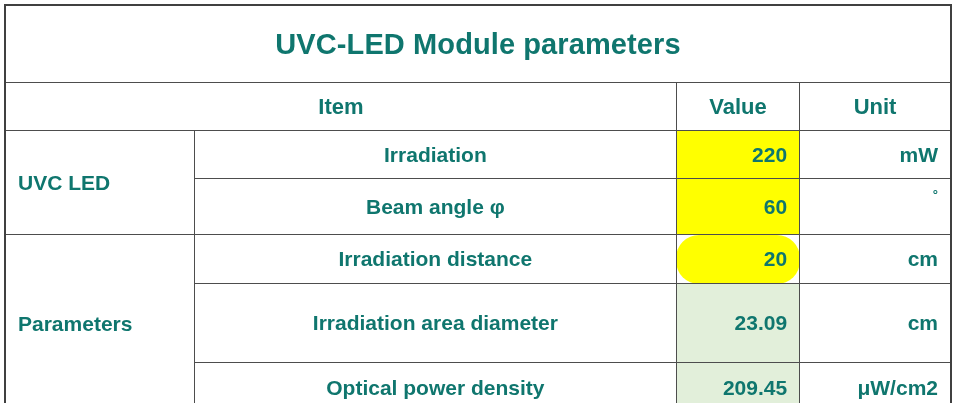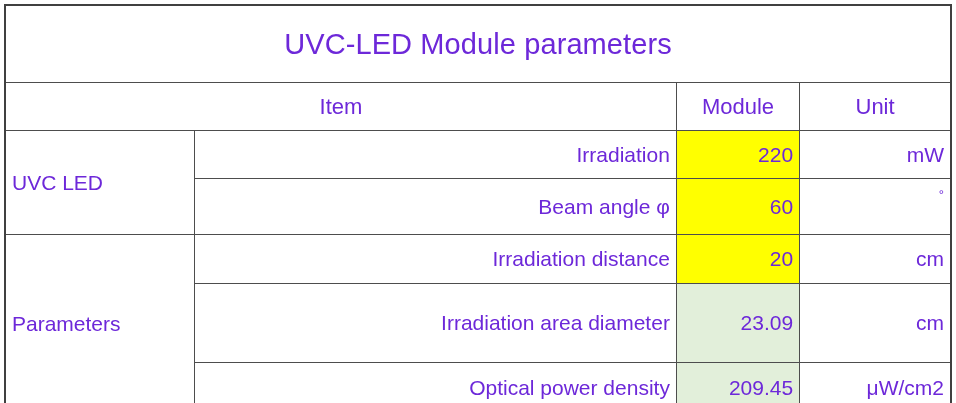--- a/index.html
+++ b/index.html
@@ -27,24 +27,24 @@
     width: 948px;
     height: 394px;
     border-collapse: collapse;
     table-layout: fixed;
     border: 2px solid #404040;
   }
 
   table.param-table td,
   table.param-table th {
     border: 1px solid #4d4d4d;
-    padding: 0 6px;
+    padding: 0 12px;
     vertical-align: middle;
-    font-weight: normal;
-    color: #6d28d9;
+    font-weight: bold;
+    color: #0f766e;
     background: #ffffff;
   }
 
   
   .title-row td {
     background: #70ab42;
     height: 76px;
     text-align: center;
     font-size: 29px;
     font-weight: bold;
@@ -61,21 +61,21 @@
   }
 
   
   .group-cell {
     text-align: left;
     font-size: 21px;
   }
 
   
   .item-cell {
-    text-align: right;
+    text-align: center;
     font-size: 21px;
   }
 
   
   .value-cell {
     text-align: right;
     font-size: 21px;
   }
   .value-cell.hl-yellow { background: #ffff00; }
   .value-cell.hl-green  { background: #e2efda; }
@@ -88,21 +88,21 @@
   }
   .unit-cell.unit-degree {
     font-size: 13px;
     vertical-align: top;
     padding-top: 8px;
   }
 
   
   .r-irradiation td      { height: 47px; }
   .r-beamangle td        { height: 47px; }
-  .r-distance td         { height: 48px; }
+  .r-distance td         { height: 48px; border-radius: 23px; }
   .r-areadiameter td     { height: 78px; }
   .r-powerdensity td     { height: 49px; }
 </style>
 </head>
 <body>
 
 <div class="sheet">
 
   <table class="param-table">
     <colgroup>
@@ -112,21 +112,21 @@
       <col style="width:151px">
     </colgroup>
     <tbody>
 
       <tr class="title-row">
         <td colspan="4">UVC-LED Module parameters</td>
       </tr>
 
       <tr class="header-row">
         <th colspan="2">Item</th>
-        <th>Module</th>
+        <th>Value</th>
         <th>Unit</th>
       </tr>
 
       <tr class="r-irradiation">
         <td class="group-cell" rowspan="2">UVC LED</td>
         <td class="item-cell">Irradiation</td>
         <td class="value-cell hl-yellow">220</td>
         <td class="unit-cell">mW</td>
       </tr>
 

